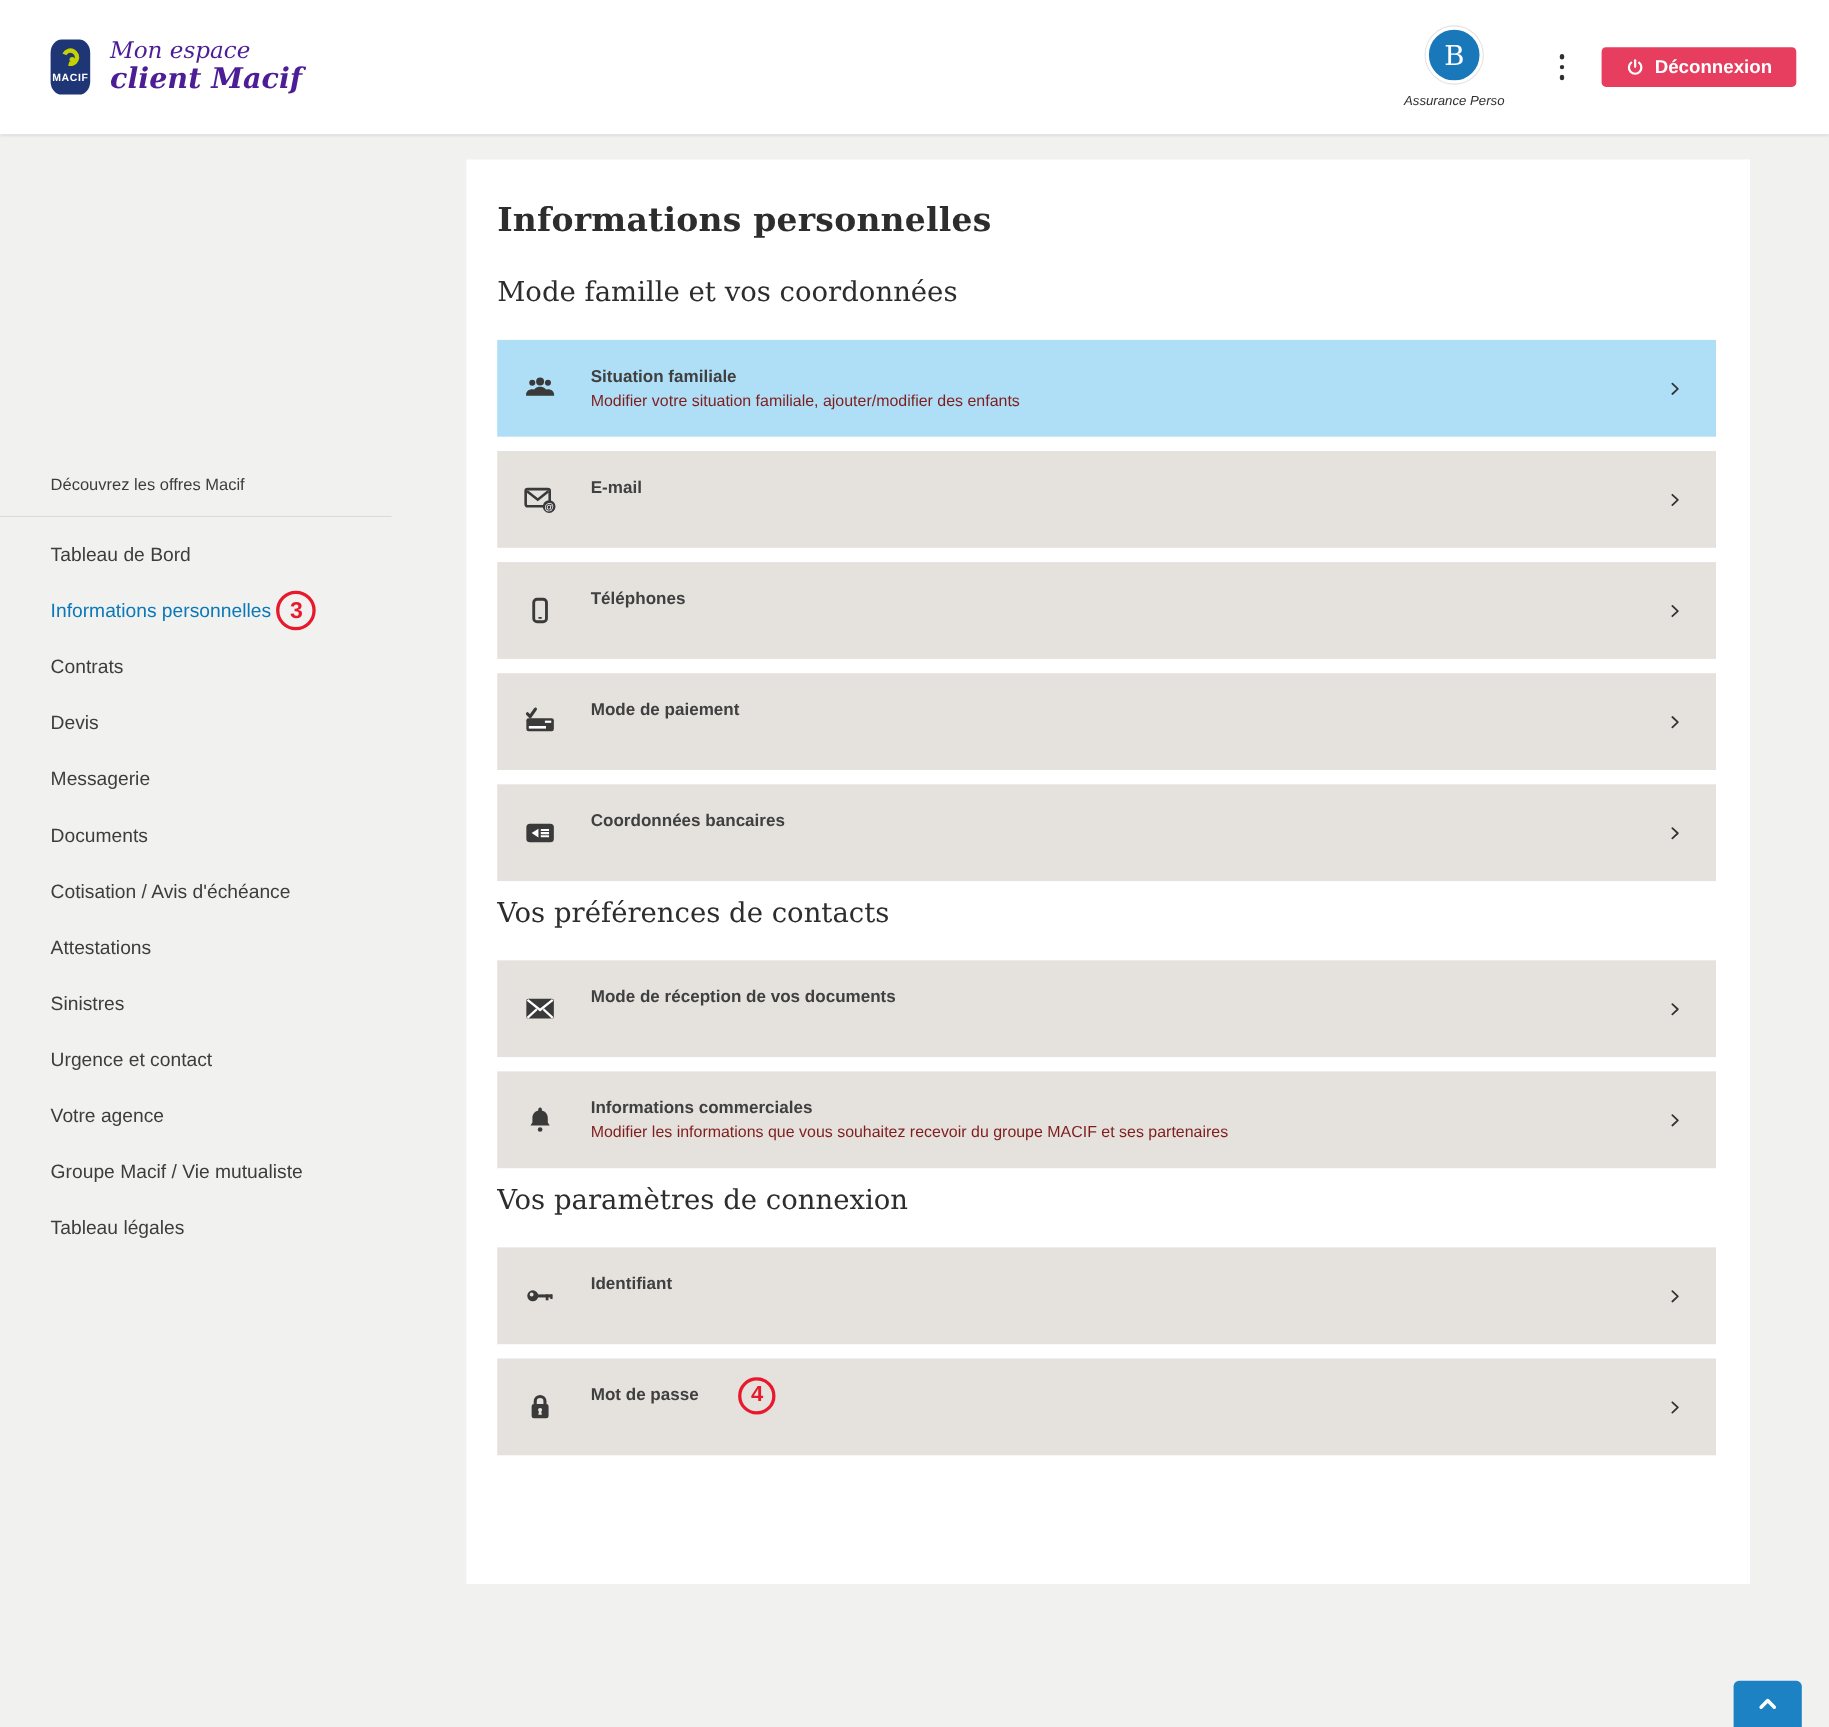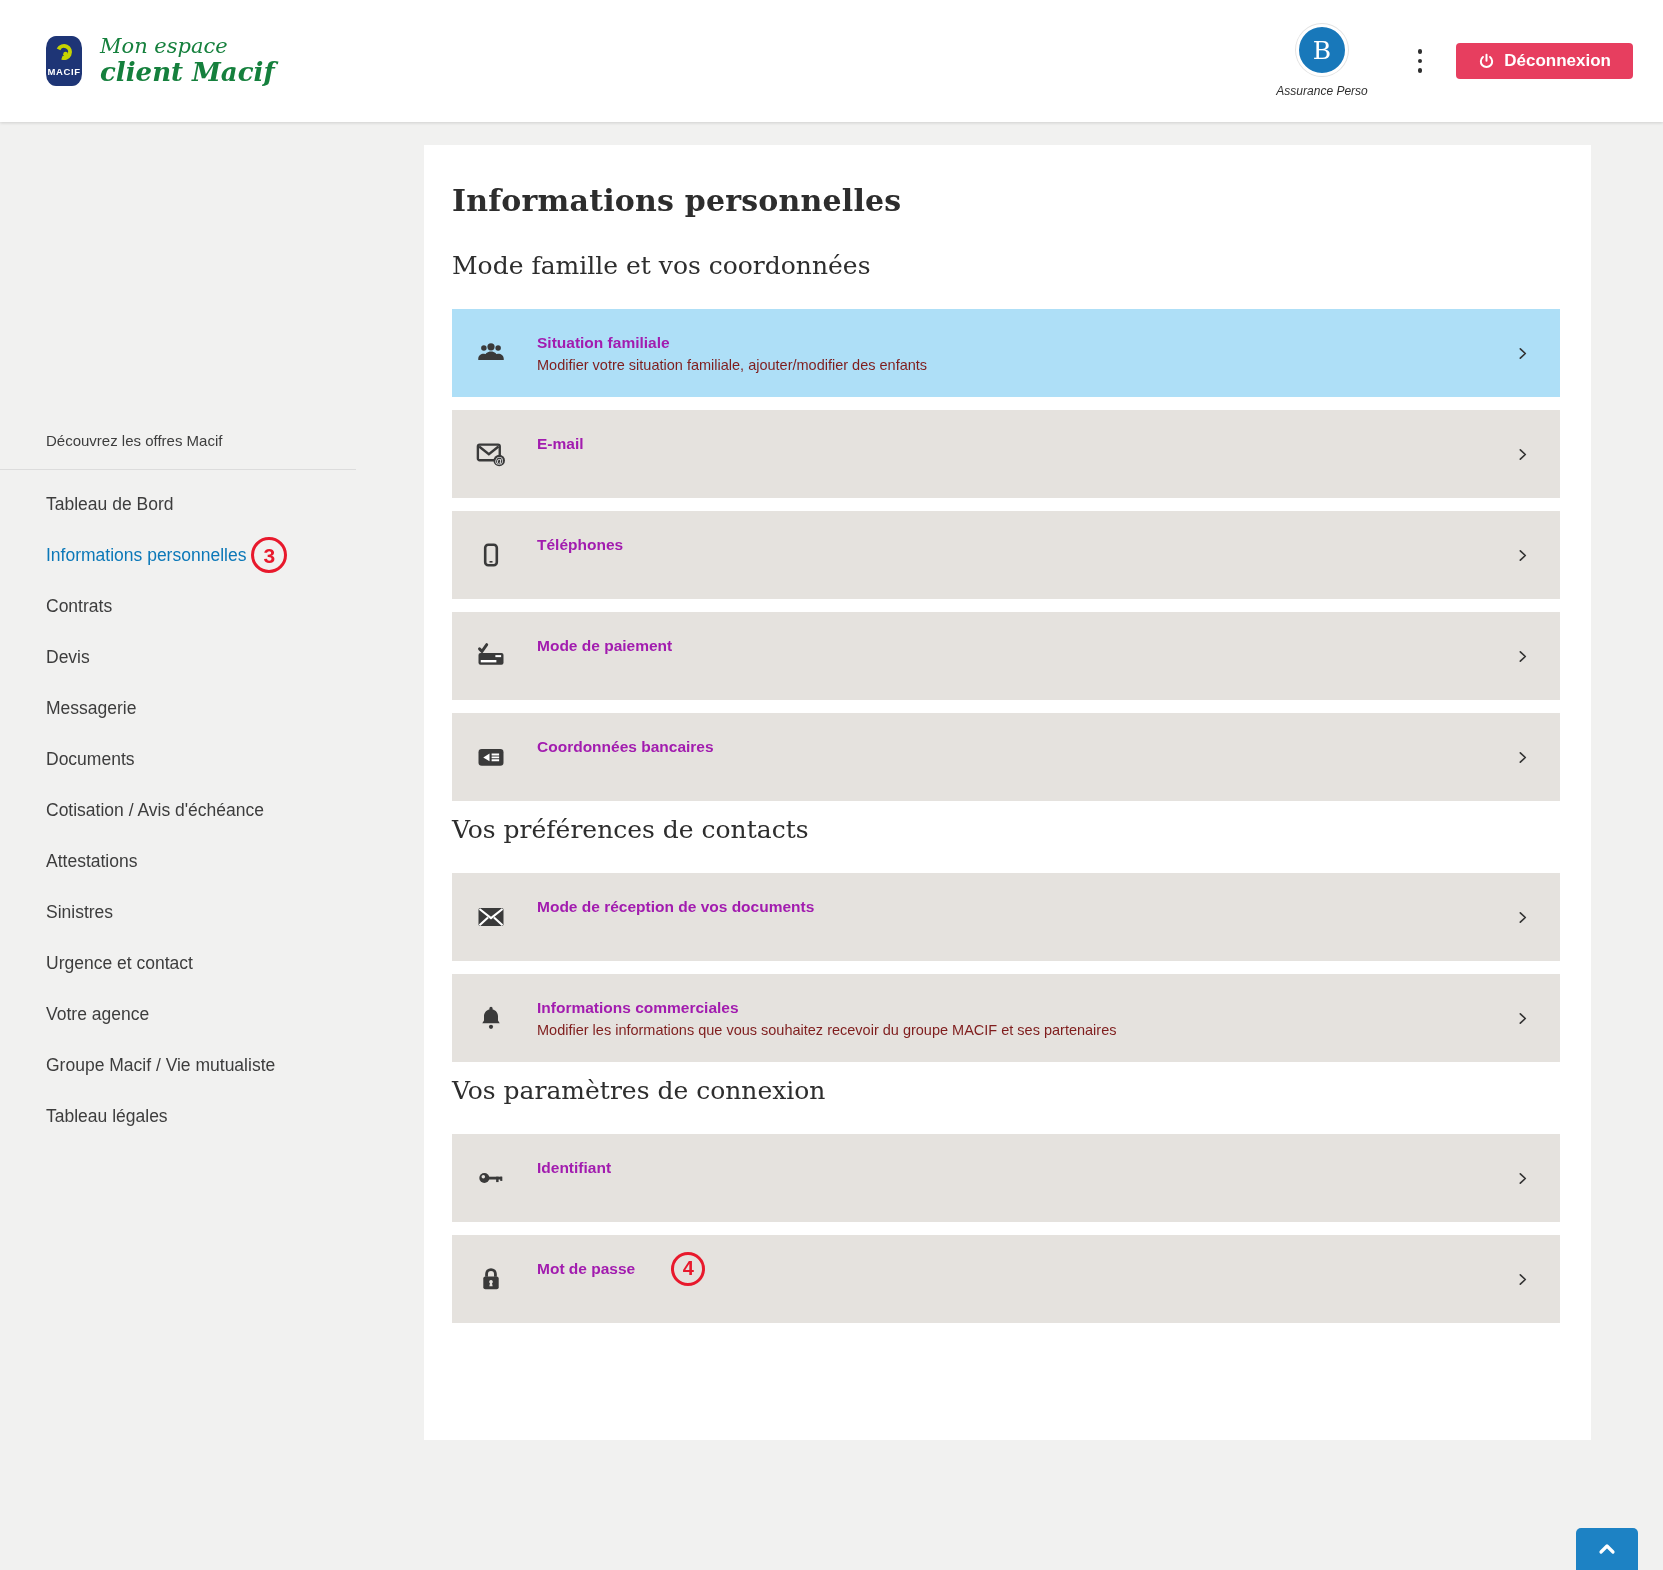--- a/index.html
+++ b/index.html
@@ -21,21 +21,21 @@
     box-shadow:0 1px 3px rgba(0,0,0,.14);position:relative;z-index:5;
   }
   .brand{display:flex;align-items:center;gap:18px;cursor:pointer}
   .logo{
     width:36px;height:50px;background:var(--brand-navy);border-radius:10px/12px;
     display:flex;flex-direction:column;align-items:center;justify-content:flex-start;
     padding-top:5px;
   }
   .logo-swirl{width:24px;height:24px}
   .logo-word{color:#fff;font-size:9.5px;font-weight:bold;letter-spacing:.6px;margin-top:1px}
-  .brand-text{font-family:"DejaVu Serif",serif;font-style:italic;color:#15803d;line-height:1.15}
+  .brand-text{font-family:"DejaVu Serif",serif;font-style:italic;color:#4c1d95;line-height:1.15}
   .brand-line1{font-size:21px}
   .brand-line2{font-size:26px;font-weight:bold}
   .header-right{display:flex;align-items:center}
   .avatar-block{display:flex;flex-direction:column;align-items:center;margin-right:42px}
   .avatar{
     width:52px;height:52px;border-radius:50%;background:var(--avatar-blue);
     color:#fff;display:flex;align-items:center;justify-content:center;
     font-family:"DejaVu Serif",serif;font-size:25px;cursor:pointer;
     border:3px solid #fff;box-shadow:0 0 0 1px #e3e3e3;
   }
@@ -71,21 +71,21 @@
   .row{
     min-height:88px;background:var(--row-gray);margin-bottom:13px;
     display:flex;align-items:stretch;padding:0 30px 0 20px;cursor:pointer;
   }
   .row.highlight{background:var(--row-highlight-blue)}
   .row-icon{width:38px;display:flex;align-items:center;justify-content:center;
     align-self:center;margin-right:27px;color:var(--ink)}
   .row-icon svg{display:block}
   .row-text{padding-top:24px;padding-bottom:18px;flex:1;min-width:0}
   .title-line{display:flex;align-items:center}
-  .row-title{font-size:15.5px;font-weight:bold;color:#a21caf;line-height:19px}
+  .row-title{font-size:15.5px;font-weight:bold;color:#404040;line-height:19px}
   .row-subtitle{font-size:14.5px;color:#7f1d1d;margin-top:4px;line-height:19px}
   .chevron{align-self:center;margin-left:auto;display:flex;align-items:center}
   
   .step-badge{
     display:inline-flex;align-items:center;justify-content:center;flex-shrink:0;
     width:36px;height:36px;border:3px solid var(--annotation-red);border-radius:50%;
     color:var(--annotation-red);font-size:21px;font-weight:bold;
     margin:-10px 0 -10px 5px;
   }
   .title-line .step-badge{width:34px;height:34px;margin-left:36px;font-size:20px}

